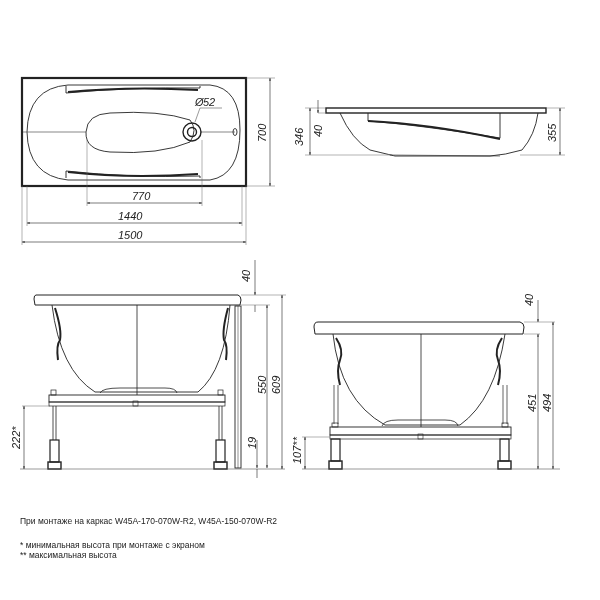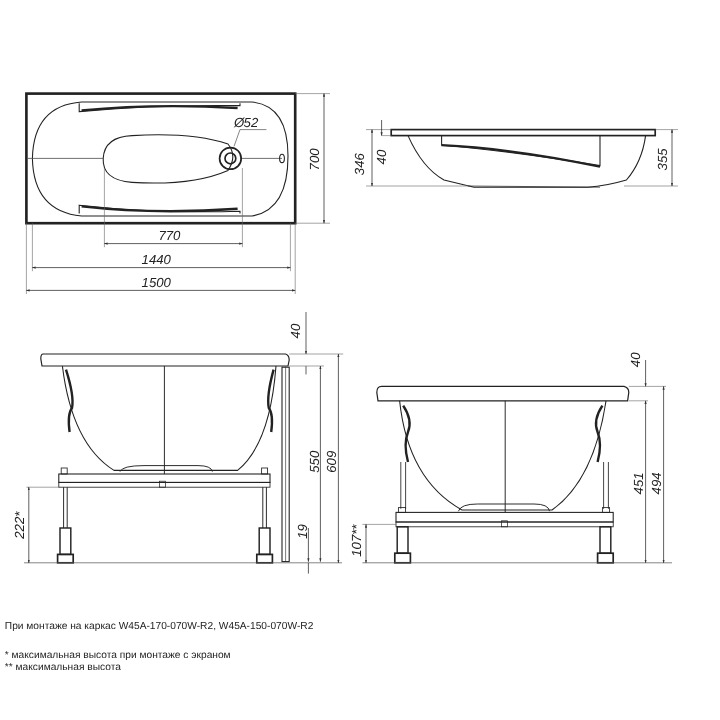--- a/index.html
+++ b/index.html
@@ -1,19 +1,19 @@
 <!DOCTYPE html>
 <html><head>
 <meta charset="utf-8">
 <style>
   html, body { margin: 0; padding: 0; background: #ffffff; }
   body { width: 600px; height: 600px; position: relative; overflow: hidden; font-family: "Liberation Sans", sans-serif; }
   svg { position: absolute; left: 0; top: 0; }
   .dim { font-family: "Liberation Sans", sans-serif; font-style: italic; font-size: 11px; fill: #222; }
-  .notes { position: absolute; left: 4px; font-size: 8.5px; color: #222; font-family: "Liberation Sans", sans-serif; white-space: nowrap; }
+  .notes { position: absolute; left: 20px; font-size: 8.5px; color: #222; font-family: "Liberation Sans", sans-serif; white-space: nowrap; }
   #note-mount { top: 516px; }
   #note-star1 { top: 540px; }
   #note-star2 { top: 550px; }
 </style>
 </head>
 <body>
 
 <svg width="600" height="600" viewBox="0 0 600 600" xmlns="http://www.w3.org/2000/svg">
   <defs>
     <marker id="arr" viewBox="0 0 10 10" refX="9" refY="5" markerWidth="5" markerHeight="5" orient="auto-start-reverse">
@@ -160,14 +160,14 @@
     <line x1="538" y1="334" x2="538" y2="469" stroke-width="0.6" marker-start="url(#arr)" marker-end="url(#arr)"></line>
     <line x1="553" y1="322" x2="553" y2="469" stroke-width="0.6" marker-start="url(#arr)" marker-end="url(#arr)"></line>
   </g>
   <text class="dim" transform="translate(533,306) rotate(-90)">40</text>
   <text class="dim" transform="translate(536,412) rotate(-90)">451</text>
   <text class="dim" transform="translate(551,412) rotate(-90)">494</text>
   <text class="dim" transform="translate(301,464) rotate(-90)">107**</text>
 </svg>
 
 <div class="notes" id="note-mount">При монтаже на каркас W45A-170-070W-R2, W45A-150-070W-R2</div>
-<div class="notes" id="note-star1">*  максимальная высота при монтаже с экраном</div>
+<div class="notes" id="note-star1">*  минимальная высота при монтаже с экраном</div>
 <div class="notes" id="note-star2">** максимальная высота</div>
 
 </body></html>

